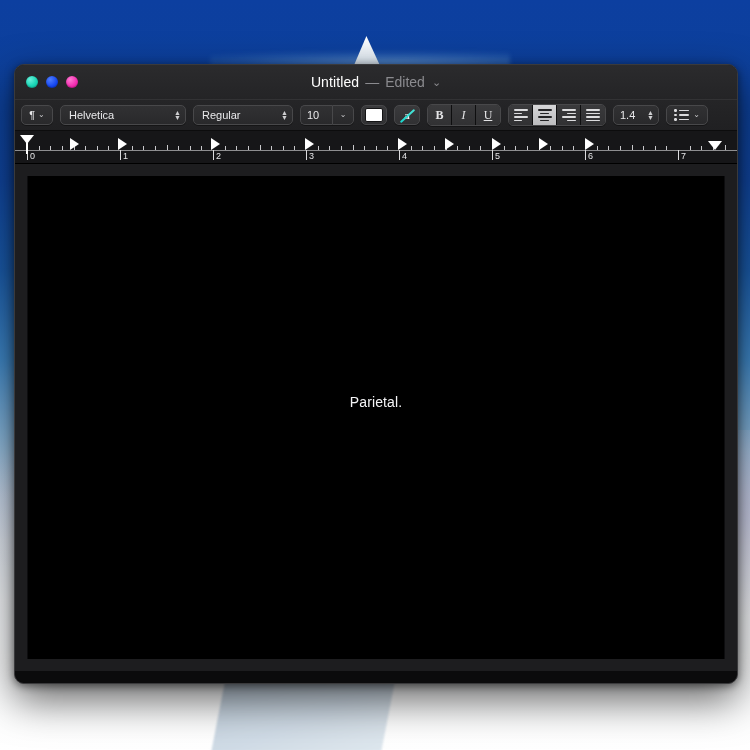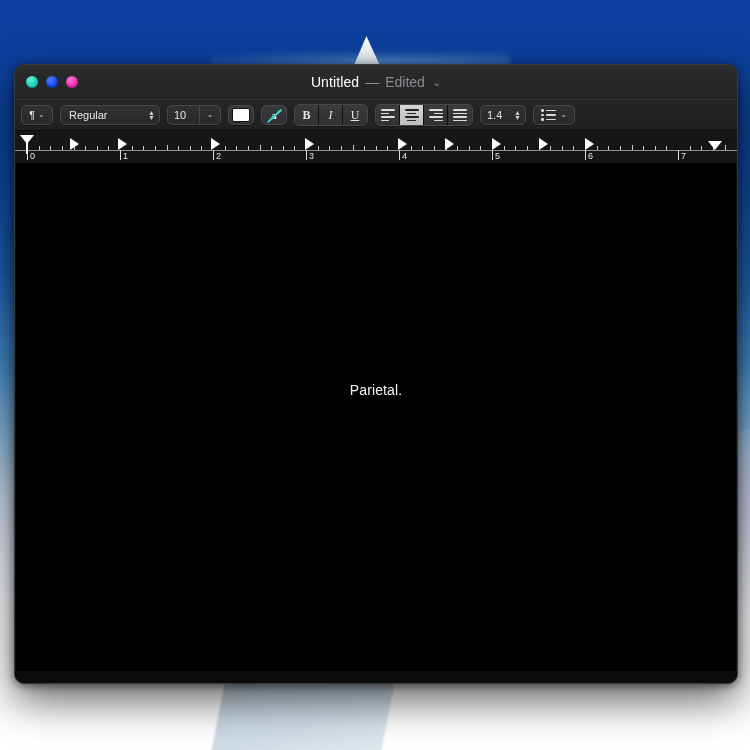--- a/index.html
+++ b/index.html
@@ -419,21 +419,21 @@
     box-shadow: 0 2px 6px rgba(0,0,0,0.55);
     z-index: 30;
     line-height: 14px;
   }
 
   
   #doc-scroll {
     flex: 1;
     background: #7f1d1d;
     position: relative;
-    margin: 0;
+    margin: 12px;
     overflow: hidden;
   }
   #doc-page {
     position: absolute;
     left: 0; right: 0; top: 0; bottom: 0;
     background: #000000;
     border-left: 1px solid #0d0d0f;
     border-right: 1px solid #0d0d0f;
   }
   #doc-text {
@@ -477,20 +477,27 @@
       </div>
     </div>
 
     <div id="toolbar">
 
       <div class="ctl dark" id="para-style-btn">
         <span class="pilcrow">¶</span>
         <span class="chev">⌄</span>
       </div>
 
+      <div class="ctl dark" id="font-family-combo">
+        <span>Helvetica</span>
+        <span class="stepper-glyph">
+            <span>▲</span>
+            <span>▼</span>
+          </span>
+      </div>
 
       <div class="ctl dark" id="font-style-combo">
         <span>Regular</span>
         <span class="stepper-glyph">
             <span>▲</span>
             <span>▼</span>
           </span>
       </div>
 
       <div style="display:flex">

